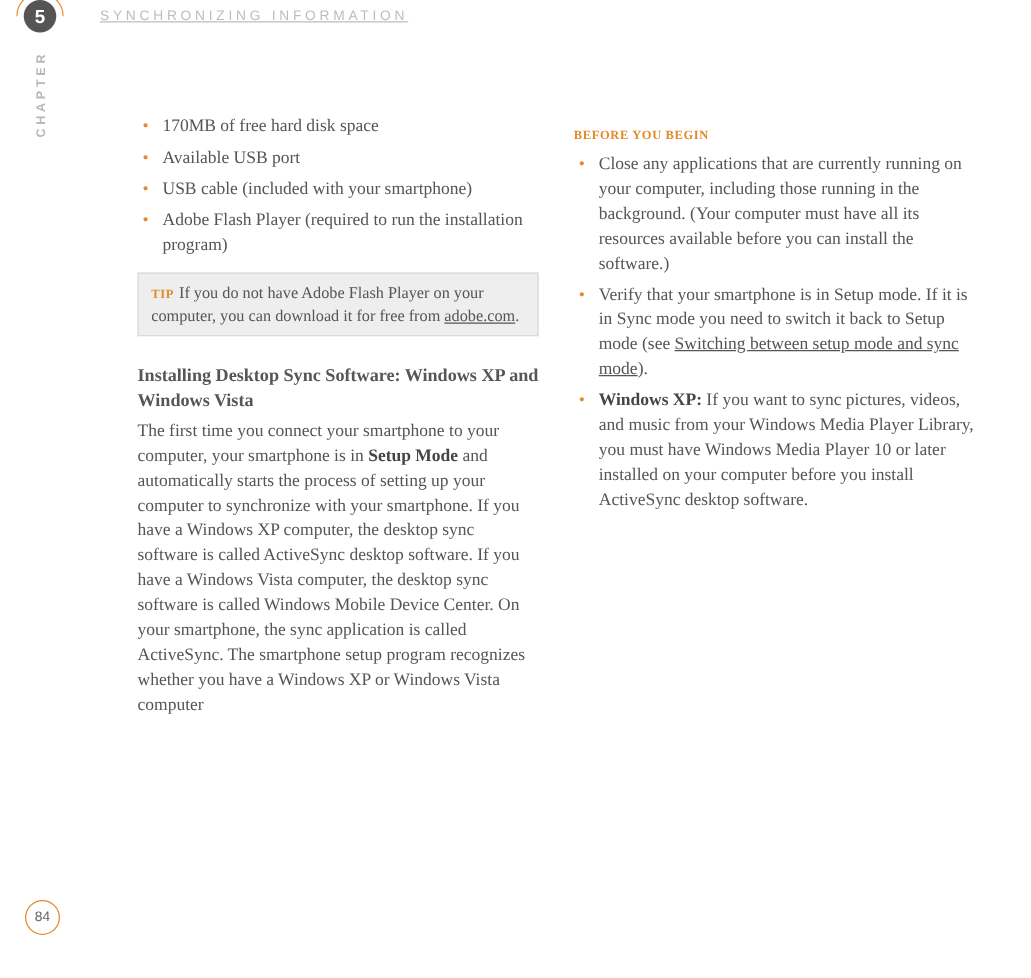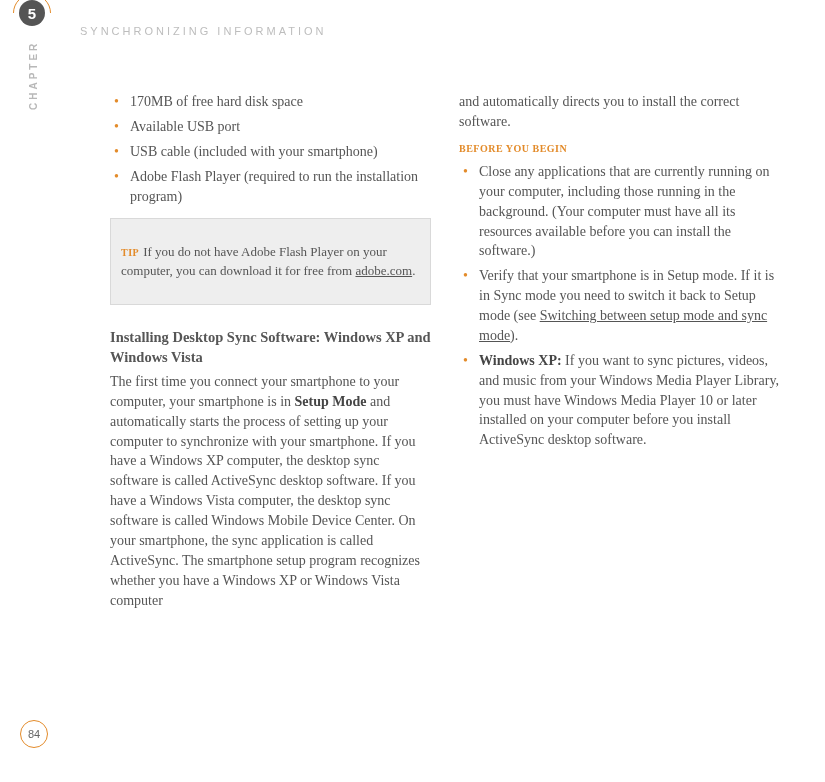--- a/index.html
+++ b/index.html
@@ -30,26 +30,27 @@
   .chapter-badge::after{
     content:"";
     position:absolute;
     top:-6px; left:-6px; right:-6px; bottom:-6px;
     border:1px solid #e38b2a;
     border-radius:50%;
     clip-path: inset(0 0 50% 0);
   }
   .header-title {
     position: absolute;
-    top: 25px;
+    top: 7px;
     left: 80px;
     font-size: 11px;
     letter-spacing: 3px;
     color: #bdbdbd;
     font-weight: 500;
+    text-decoration: underline;
   }
   .sidebar-chapter {
     position: absolute;
     left: 28px;
     top: 110px;
     transform-origin: left top;
     transform: rotate(-90deg);
     font-size: 10px;
     letter-spacing: 3px;
     color: #b8b8b8;
@@ -84,21 +85,21 @@
     content: "•";
     color: #e38b2a;
     position: absolute;
     left: -14px;
     font-size: 14px;
     line-height: 1.4;
   }
   .tipbox {
     background: #eee;
     border: 1px solid #d9d9d9;
-    padding: 24px 10px;
+    padding: 6px 10px;
     font-size: 13px;
     line-height: 1.4;
     margin: 8px 0 22px 0;
     color: #555;
   }
   .tip-label {
     color: #e38b2a;
     font-weight: bold;
     font-size: 10px;
     letter-spacing: 0.5px;
@@ -167,21 +168,20 @@
   <div class="tipbox">
     <span class="tip-label">TIP</span><span>If you do not have Adobe Flash Player on your computer, you can download it for free from </span><span class="underline">adobe.com</span><span>.</span>
   </div>
 
   <h2 class="subhead">Installing Desktop Sync Software: Windows XP and Windows Vista</h2>
 
   <p class="colbreak">
     <span>The first time you connect your smartphone to your computer, your smartphone is in </span><b>Setup Mode</b><span> and automatically starts the process of setting up your computer to synchronize with your smartphone. If you have a Windows XP computer, the desktop sync software is called ActiveSync desktop software. If you have a Windows Vista computer, the desktop sync software is called Windows Mobile Device Center. On your smartphone, the sync application is called ActiveSync. The smartphone setup program recognizes whether you have a Windows XP or Windows Vista computer</span>
   </p>
 
-  <p>and automatically directs you to install the correct software.</p>
 
   <p class="section-label">BEFORE YOU BEGIN</p>
 
   <ul class="bullets">
     <li>Close any applications that are currently running on your computer, including those running in the background. (Your computer must have all its resources available before you can install the software.)</li>
     <li>
       <span>Verify that your smartphone is in Setup mode. If it is in Sync mode you need to switch it back to Setup mode (see </span><span class="underline">Switching between setup mode and sync mode</span><span>).</span>
     </li>
     <li>
       <b>Windows XP:</b><span> If you want to sync pictures, videos, and music from your Windows Media Player Library, you must have Windows Media Player 10 or later installed on your computer before you install ActiveSync desktop software.</span>

